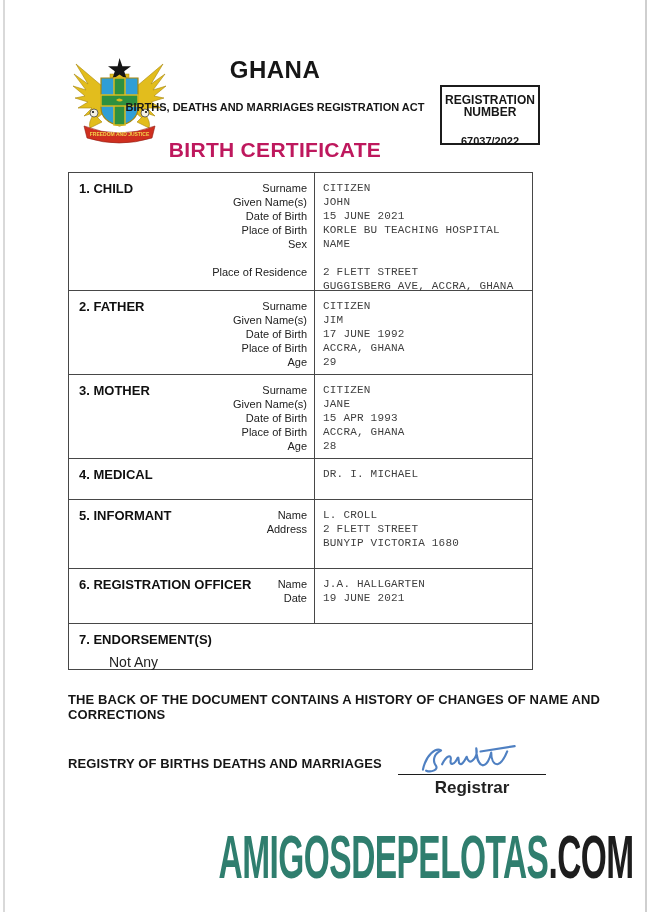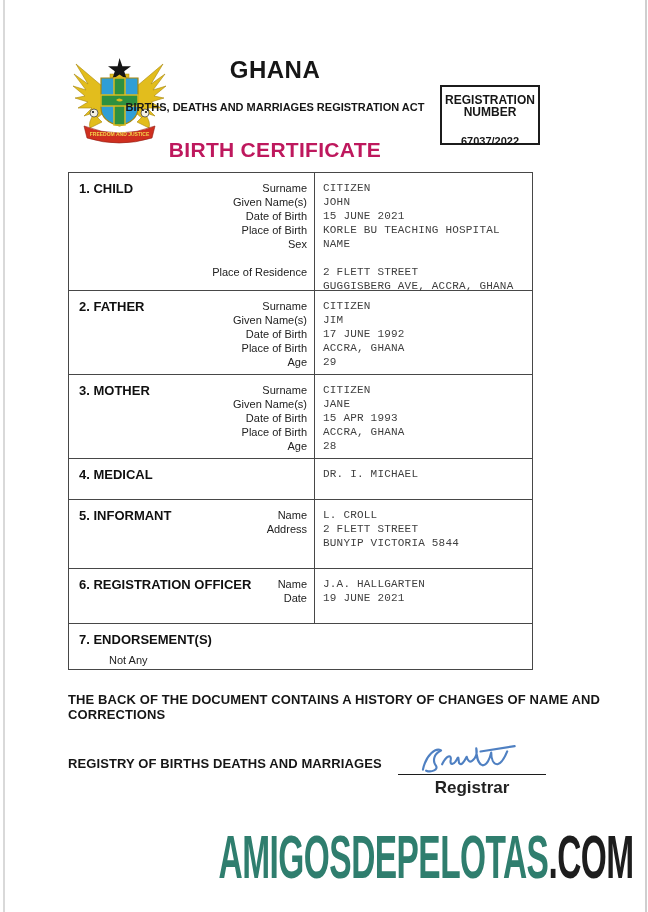--- a/index.html
+++ b/index.html
@@ -32,21 +32,21 @@
   .cell-left { width:246px; border-right:1px solid #474747; position:relative; }
   .cell-right { flex:1; padding:8px 6px 0 8px; }
   .trow.no-divider .cell-left { border-right:none; width:100%; }
   .sec-title { position:absolute; left:10px; top:8px; font-size:13px; font-weight:bold; color:#101010; white-space:nowrap; }
   .labs { padding:8px 7px 0 0; text-align:right; }
   .line { min-height:14px; line-height:14px; font-size:11px; }
   .labs .line { color:#222; }
   .vals .line { font-family:"Liberation Mono","DejaVu Sans Mono",monospace; color:#3f3f3f; letter-spacing:.2px; white-space:nowrap; }
   .r1 { height:118px; } .r2 { height:84px; } .r3 { height:84px; }
   .r4 { height:41px; } .r5 { height:69px; } .r6 { height:55px; } .r7 { height:45px; }
-  .endorse-note { position:absolute; left:11px; top:30px; font-size:11px; color:#222;padding-left:29px; }
+  .endorse-note { position:absolute; left:11px; top:30px; font-size:14px; color:#222;padding-left:29px; }
 
   
   .foot-bold { position:absolute; left:68px; font-size:13px; font-weight:bold; color:#161616; letter-spacing:.1px; }
   #certify-line { position:absolute; left:72px; top:722px; font-size:11px; color:#222; }
   #signature-block { position:absolute; left:398px; top:744px; width:148px; text-align:center; }
   #signature-svg { display:block; margin:0 auto; }
   #sign-line { width:148px; border-top:1.5px solid #1c1c1c; margin-top:-2px; }
   #registrar-label { margin-top:3px; font-size:17px; color:#222;font-weight:bold; }
 
   
@@ -180,21 +180,21 @@
       <div class="cell-left">
         <div class="sec-title">5. INFORMANT</div>
         <div class="labs">
             <div class="line">Name</div>
             <div class="line">Address</div>
           </div>
       </div>
       <div class="cell-right vals">
           <div class="line">L. CROLL</div>
           <div class="line">2 FLETT STREET</div>
-          <div class="line">BUNYIP VICTORIA 5844</div>
+          <div class="line">BUNYIP VICTORIA 1680</div>
         </div>
     </div>
 
     <div class="trow r6">
       <div class="cell-left">
         <div class="sec-title">6. REGISTRATION OFFICER</div>
         <div class="labs">
             <div class="line">Name</div>
             <div class="line">Date</div>
           </div>

